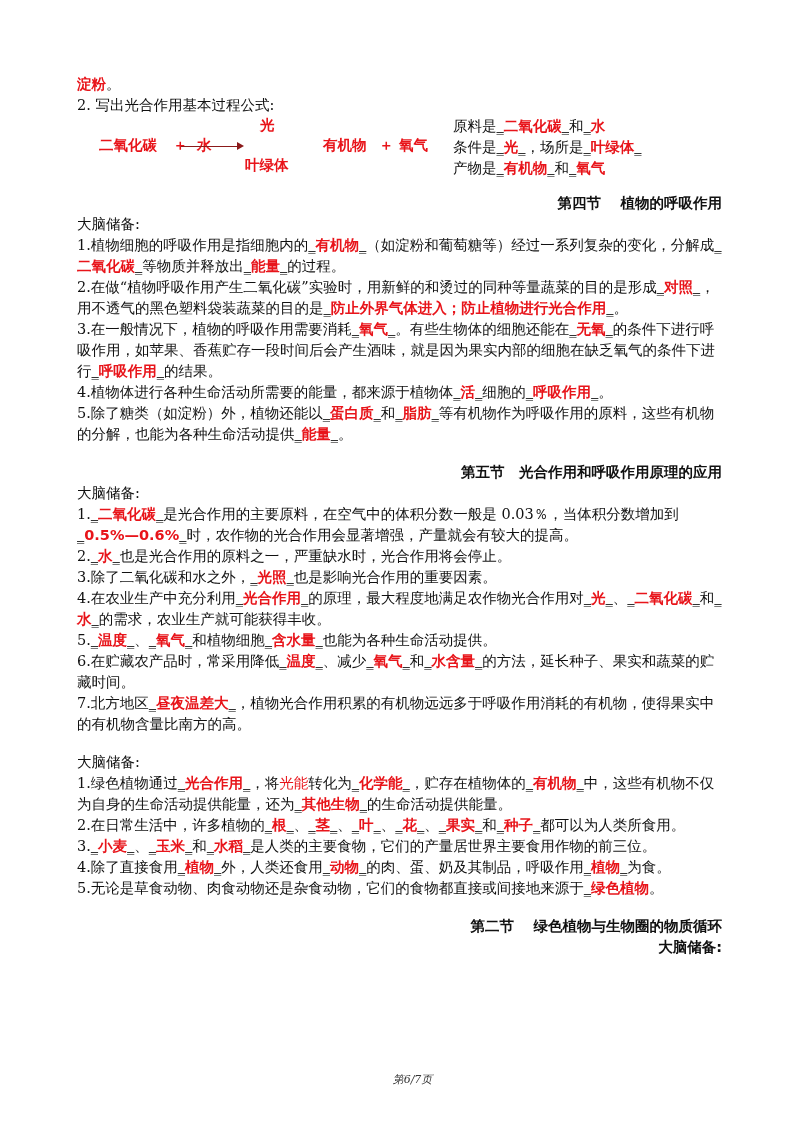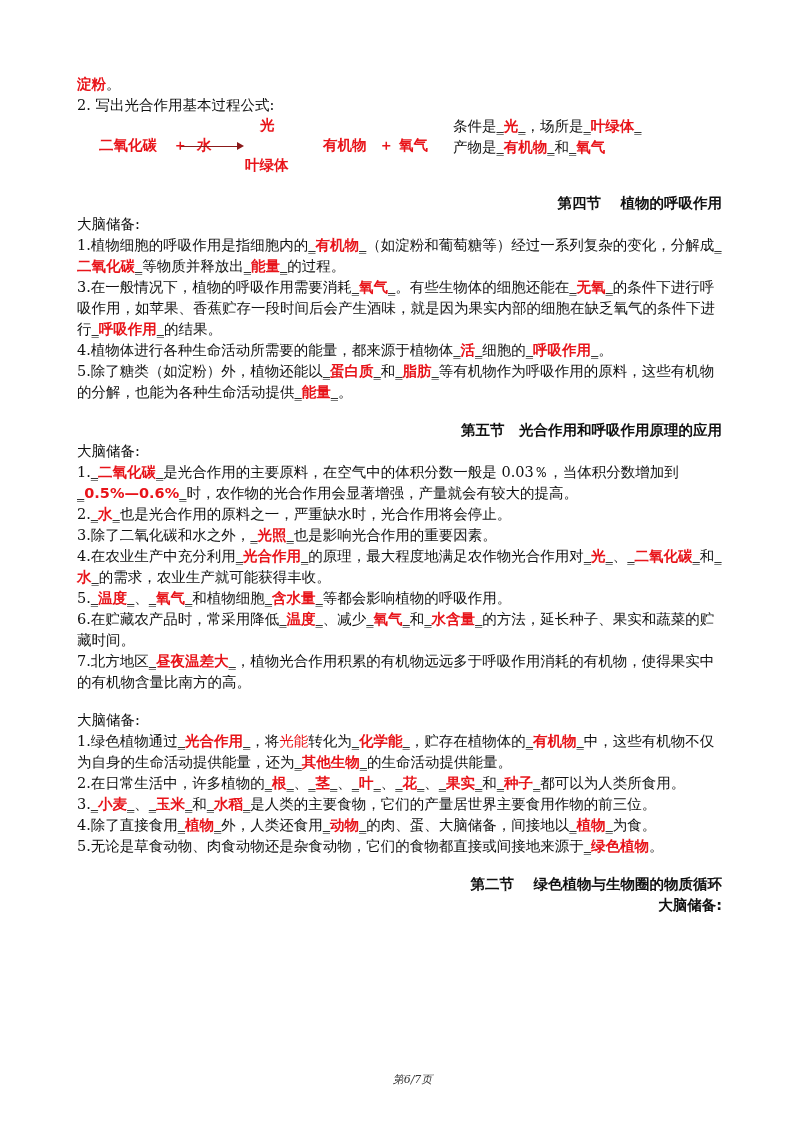--- a/index.html
+++ b/index.html
@@ -38,31 +38,35 @@
     <span class="f" style="left:96px; top:20px;">＋</span>
     <span class="f" style="left:120px; top:20px;">水</span>
     <div class="arrow" style="left:104px; top:30px; width:58px;"></div>
     <div class="arrowhead" style="left:160px; top:26px;"></div>
     <span class="f" style="left:168px; top:40px;">叶绿体</span>
     <span class="f" style="left:246px; top:20px;">有机物</span>
     <span class="f" style="left:302px; top:20px;">＋</span>
     <span class="f" style="left:322px; top:20px;">氧气</span>
 
     <div class="right-col">
+      <div class="line"><span>原料是</span><span class="blank">_</span><span class="ans">二氧化碳</span><span class="blank">_</span><span>和</span><span class="blank">_</span><span class="ans">水</span></div>
       <div class="line"><span>条件是</span><span class="blank">_</span><span class="ans">光</span><span class="blank">_</span><span>，场所是</span><span class="blank">_</span><span class="ans">叶绿体</span><span class="blank">_</span></div>
       <div class="line"><span>产物是</span><span class="blank">_</span><span class="ans">有机物</span><span class="blank">_</span><span>和</span><span class="blank">_</span><span class="ans">氧气</span></div>
     </div>
   </div>
 
   <div class="gap"></div>
 
   <div class="h">第四节　 植物的呼吸作用</div>
   <div class="para">大脑储备:</div>
   <div class="para">
     <span>1.植物细胞的呼吸作用是指细胞内的</span><span class="blank">_</span><span class="ans">有机物</span><span class="blank">_</span><span>（如淀粉和葡萄糖等）经过一系列复杂的变化，分解成</span><span class="blank">_</span><span class="ans">二氧化碳</span><span class="blank">_</span><span>等物质并释放出</span><span class="blank">_</span><span class="ans">能量</span><span class="blank">_</span><span>的过程。</span>
+  </div>
+  <div class="para">
+    <span>2.在做“植物呼吸作用产生二氧化碳”实验时，用新鲜的和烫过的同种等量蔬菜的目的是形成</span><span class="blank">_</span><span class="ans">对照</span><span class="blank">_</span><span>，用不透气的黑色塑料袋装蔬菜的目的是</span><span class="blank">_</span><span class="ans">防止外界气体进入；防止植物进行光合作用</span><span class="blank">_</span><span>。</span>
   </div>
   <div class="para">
     <span>3.在一般情况下，植物的呼吸作用需要消耗</span><span class="blank">_</span><span class="ans">氧气</span><span class="blank">_</span><span>。有些生物体的细胞还能在</span><span class="blank">_</span><span class="ans">无氧</span><span class="blank">_</span><span>的条件下进行呼吸作用，如苹果、香蕉贮存一段时间后会产生酒味，就是因为果实内部的细胞在缺乏氧气的条件下进行</span><span class="blank">_</span><span class="ans">呼吸作用</span><span class="blank">_</span><span>的结果。</span>
   </div>
   <div class="para">
     <span>4.植物体进行各种生命活动所需要的能量，都来源于植物体</span><span class="blank">_</span><span class="ans">活</span><span class="blank">_</span><span>细胞的</span><span class="blank">_</span><span class="ans">呼吸作用</span><span class="blank">_</span><span>。</span>
   </div>
   <div class="para">
     <span>5.除了糖类（如淀粉）外，植物还能以</span><span class="blank">_</span><span class="ans">蛋白质</span><span class="blank">_</span><span>和</span><span class="blank">_</span><span class="ans">脂肪</span><span class="blank">_</span><span>等有机物作为呼吸作用的原料，这些有机物的分解，也能为各种生命活动提供</span><span class="blank">_</span><span class="ans">能量</span><span class="blank">_</span><span>。</span>
   </div>
@@ -77,21 +81,21 @@
   <div class="para">
     <span>2.</span><span class="blank">_</span><span class="ans">水</span><span class="blank">_</span><span>也是光合作用的原料之一，严重缺水时，光合作用将会停止。</span>
   </div>
   <div class="para">
     <span>3.除了二氧化碳和水之外，</span><span class="blank">_</span><span class="ans">光照</span><span class="blank">_</span><span>也是影响光合作用的重要因素。</span>
   </div>
   <div class="para">
     <span>4.在农业生产中充分利用</span><span class="blank">_</span><span class="ans">光合作用</span><span class="blank">_</span><span>的原理，最大程度地满足农作物光合作用对</span><span class="blank">_</span><span class="ans">光</span><span class="blank">_</span><span>、</span><span class="blank">_</span><span class="ans">二氧化碳</span><span class="blank">_</span><span>和</span><span class="blank">_</span><span class="ans">水</span><span class="blank">_</span><span>的需求，农业生产就可能获得丰收。</span>
   </div>
   <div class="para">
-    <span>5.</span><span class="blank">_</span><span class="ans">温度</span><span class="blank">_</span><span>、</span><span class="blank">_</span><span class="ans">氧气</span><span class="blank">_</span><span>和植物细胞</span><span class="blank">_</span><span class="ans">含水量</span><span class="blank">_</span><span>等都会影响植物的呼吸作用。</span>
+    <span>5.</span><span class="blank">_</span><span class="ans">温度</span><span class="blank">_</span><span>、</span><span class="blank">_</span><span class="ans">氧气</span><span class="blank">_</span><span>和植物细胞</span><span class="blank">_</span><span class="ans">含水量</span><span class="blank">_</span><span>也能为各种生命活动提供。</span>
   </div>
   <div class="para">
     <span>6.在贮藏农产品时，常采用降低</span><span class="blank">_</span><span class="ans">温度</span><span class="blank">_</span><span>、减少</span><span class="blank">_</span><span class="ans">氧气</span><span class="blank">_</span><span>和</span><span class="blank">_</span><span class="ans">水含量</span><span class="blank">_</span><span>的方法，延长种子、果实和蔬菜的贮藏时间。</span>
   </div>
   <div class="para">
     <span>7.北方地区</span><span class="blank">_</span><span class="ans">昼夜温差大</span><span class="blank">_</span><span>，植物光合作用积累的有机物远远多于呼吸作用消耗的有机物，使得果实中的有机物含量比南方的高。</span>
   </div>
 
   <div class="gap"></div>
 
@@ -99,21 +103,21 @@
   <div class="para">
     <span>1.绿色植物通过</span><span class="blank">_</span><span class="ans">光合作用</span><span class="blank">_</span><span>，将</span><span class="ans" style="font-weight:normal;font-family:'DejaVu Serif',serif;">光能</span><span>转化为</span><span class="blank">_</span><span class="ans">化学能</span><span class="blank">_</span><span>，贮存在植物体的</span><span class="blank">_</span><span class="ans">有机物</span><span class="blank">_</span><span>中，这些有机物不仅为自身的生命活动提供能量，还为</span><span class="blank">_</span><span class="ans">其他生物</span><span class="blank">_</span><span>的生命活动提供能量。</span>
   </div>
   <div class="para">
     <span>2.在日常生活中，许多植物的</span><span class="blank">_</span><span class="ans">根</span><span class="blank">_</span><span>、</span><span class="blank">_</span><span class="ans">茎</span><span class="blank">_</span><span>、</span><span class="blank">_</span><span class="ans">叶</span><span class="blank">_</span><span>、</span><span class="blank">_</span><span class="ans">花</span><span class="blank">_</span><span>、</span><span class="blank">_</span><span class="ans">果实</span><span class="blank">_</span><span>和</span><span class="blank">_</span><span class="ans">种子</span><span class="blank">_</span><span>都可以为人类所食用。</span>
   </div>
   <div class="para">
     <span>3.</span><span class="blank">_</span><span class="ans">小麦</span><span class="blank">_</span><span>、</span><span class="blank">_</span><span class="ans">玉米</span><span class="blank">_</span><span>和</span><span class="blank">_</span><span class="ans">水稻</span><span class="blank">_</span><span>是人类的主要食物，它们的产量居世界主要食用作物的前三位。</span>
   </div>
   <div class="para">
-    <span>4.除了直接食用</span><span class="blank">_</span><span class="ans">植物</span><span class="blank">_</span><span>外，人类还食用</span><span class="blank">_</span><span class="ans">动物</span><span class="blank">_</span><span>的肉、蛋、大脑储备，间接地以</span><span class="blank">_</span><span class="ans">植物</span><span class="blank">_</span><span>为食。</span>
+    <span>4.除了直接食用</span><span class="blank">_</span><span class="ans">植物</span><span class="blank">_</span><span>外，人类还食用</span><span class="blank">_</span><span class="ans">动物</span><span class="blank">_</span><span>的肉、蛋、奶及其制品，呼吸作用</span><span class="blank">_</span><span class="ans">植物</span><span class="blank">_</span><span>为食。</span>
   </div>
   <div class="para">
     <span>5.无论是草食动物、肉食动物还是杂食动物，它们的食物都直接或间接地来源于</span><span class="blank">_</span><span class="ans">绿色植物</span><span>。</span>
   </div>
 
   <div class="gap"></div>
 
   <div class="h">第二节　 绿色植物与生物圈的物质循环</div>
   <div class="h">大脑储备:</div>
 </div>

